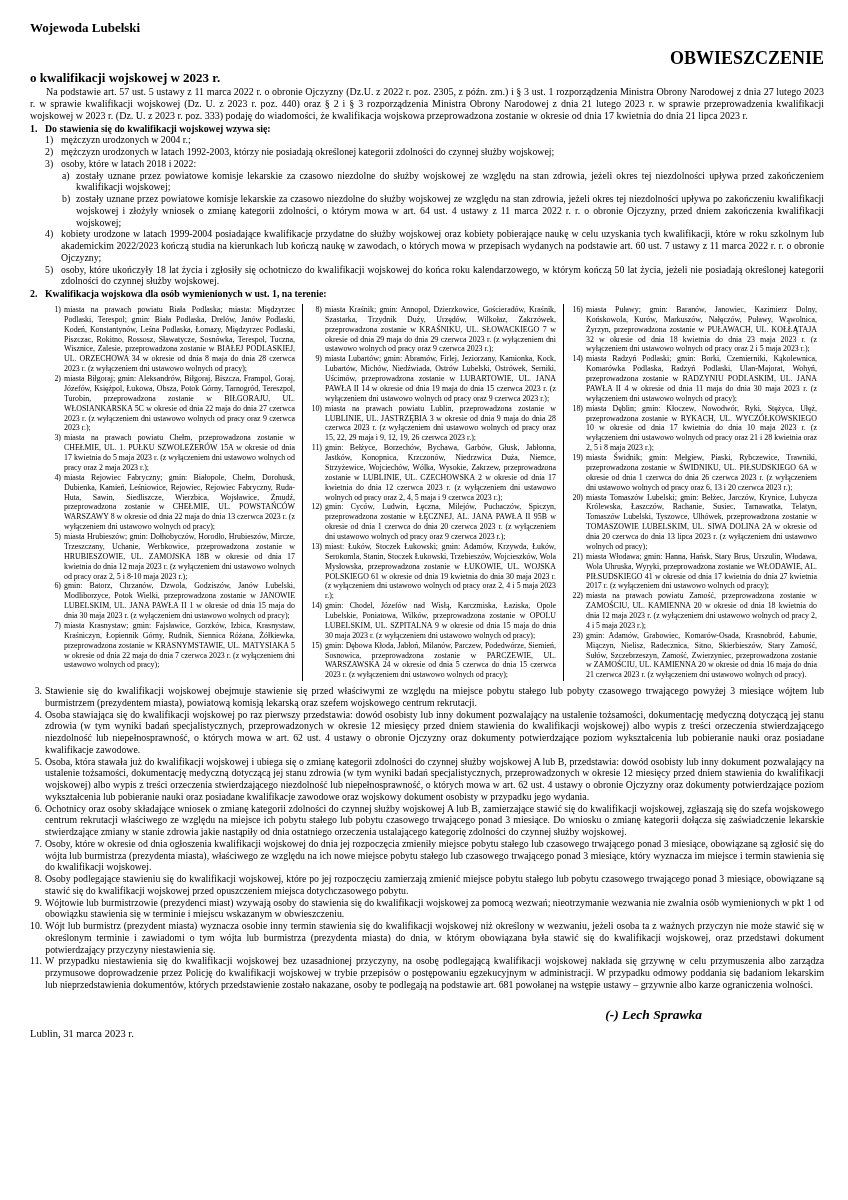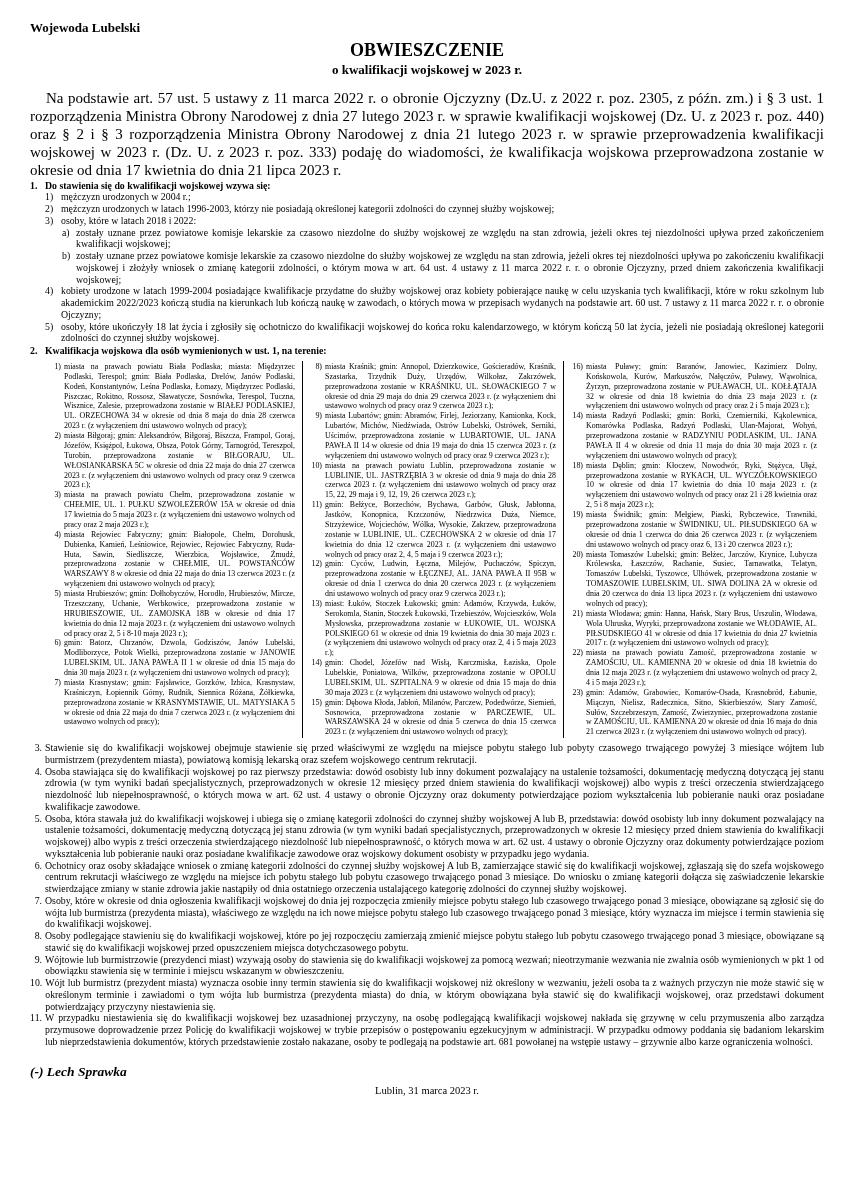--- a/index.html
+++ b/index.html
@@ -1,44 +1,44 @@
 <!DOCTYPE html>
 <html lang="pl"><head>
 <meta charset="utf-8">
 <style>
   *{box-sizing:border-box;margin:0;padding:0}
   html,body{background:#fff}
   body{width:848px;color:#000;font-family:"Liberation Serif",serif;-webkit-font-smoothing:antialiased}
   .page{width:848px;min-height:1200px;padding:20px 24px 8px 30px;background:#fff}
   .author{font-size:13px;font-weight:bold}
-  .title{text-align:center;font-size:18px;font-weight:bold;margin-top:4px;line-height:1.15}
-  .subtitle{text-align:center;font-size:13px;font-weight:bold;margin-top:1px}
-  .intro{margin-top:11px;font-size:15px;line-height:1.2;text-align:justify;text-indent:16px}
+  .title{text-align:right;font-size:18px;font-weight:bold;margin-top:12px;line-height:1.15}
+  .subtitle{font-size:13px;font-weight:bold;margin-top:1px}
+  .intro{font-size:10px;line-height:1.2;text-align:justify;text-indent:16px}
   .li0{display:flex;font-size:9.8px;line-height:1.2;margin-top:1px}
   .li0 .n{flex:0 0 15px;font-weight:bold}
   .li0 .t{flex:1;text-align:justify;font-weight:bold}
   .s1items{margin-left:15px}
   .li1{display:flex;font-size:9.8px;line-height:1.2}
   .li1 .n{flex:0 0 16px}
   .li1 .t{flex:1;text-align:justify}
   .li2{display:flex;font-size:9.8px;line-height:1.2;margin-left:17px}
   .li2 .n{flex:0 0 14px}
   .li2 .t{flex:1;text-align:justify}
   .columns{display:flex;align-items:stretch;margin:4px 0 4px 12px}
   .col{flex:1 1 0;padding:1px 7px 1px 5px}
   .col.mid{border-left:1px solid #000;border-right:1px solid #000}
   .citem{display:flex;font-size:7.9px;line-height:1.25}
   .citem .n{flex:0 0 17px;text-align:right;padding-right:3px}
   .citem .t{flex:1;text-align:justify}
   .provisions{margin-top:2px}
   .pitem{display:flex;font-size:9.8px;line-height:1.2}
   .pitem .n{flex:0 0 15px;text-align:right;padding-right:3px}
   .pitem .t{flex:1;text-align:justify}
-  .sig{margin:16px 122px 0 0;font-size:13.5px;font-weight:bold;font-style:italic}
-  .date{text-align:center;font-size:10.5px;margin-top:5px}
+  .sig{text-align:right;margin:16px 122px 0 0;font-size:13.5px;font-weight:bold;font-style:italic}
+  .date{text-align:left;font-size:10.5px;margin-top:5px}
 </style>
 </head>
 <body>
 
 <div class="page">
   <div class="author">Wojewoda Lubelski</div>
   <div class="title">OBWIESZCZENIE</div>
   <div class="subtitle">o kwalifikacji wojskowej w 2023 r.</div>
 
   <p class="intro">Na podstawie art. 57 ust. 5 ustawy z 11 marca 2022 r. o obronie Ojczyzny (Dz.U. z 2022 r. poz. 2305, z późn. zm.) i § 3 ust. 1 rozporządzenia Ministra Obrony Narodowej z dnia 27 lutego 2023 r. w sprawie kwalifikacji wojskowej (Dz. U. z 2023 r. poz. 440) oraz § 2 i § 3 rozporządzenia Ministra Obrony Narodowej z dnia 21 lutego 2023 r. w sprawie przeprowadzenia kwalifikacji wojskowej w 2023 r. (Dz. U. z 2023 r. poz. 333) podaję do wiadomości, że kwalifikacja wojskowa przeprowadzona zostanie w okresie od dnia 17 kwietnia do dnia 21 lipca 2023 r.</p>
@@ -47,21 +47,21 @@
     <span class="n">1.</span>
     <span class="t">Do stawienia się do kwalifikacji wojskowej wzywa się:</span>
   </div>
   <div class="s1items">
       <div class="li1">
         <span class="n">1)</span>
         <span class="t">mężczyzn urodzonych w 2004 r.;</span>
       </div>
       <div class="li1">
         <span class="n">2)</span>
-        <span class="t">mężczyzn urodzonych w latach 1996-2003, którzy nie posiadają określonej kategorii zdolności do czynnej służby wojskowej;</span>
+        <span class="t">mężczyzn urodzonych w latach 1992-2003, którzy nie posiadają określonej kategorii zdolności do czynnej służby wojskowej;</span>
       </div>
       <div class="li1">
         <span class="n">3)</span>
         <span class="t">osoby, które w latach 2018 i 2022:</span>
       </div>
       <div class="li2">
         <span class="n">a)</span>
         <span class="t">zostały uznane przez powiatowe komisje lekarskie za czasowo niezdolne do służby wojskowej ze względu na stan zdrowia, jeżeli okres tej niezdolności upływa przed zakończeniem kwalifikacji wojskowej;</span>
       </div>
       <div class="li2">

